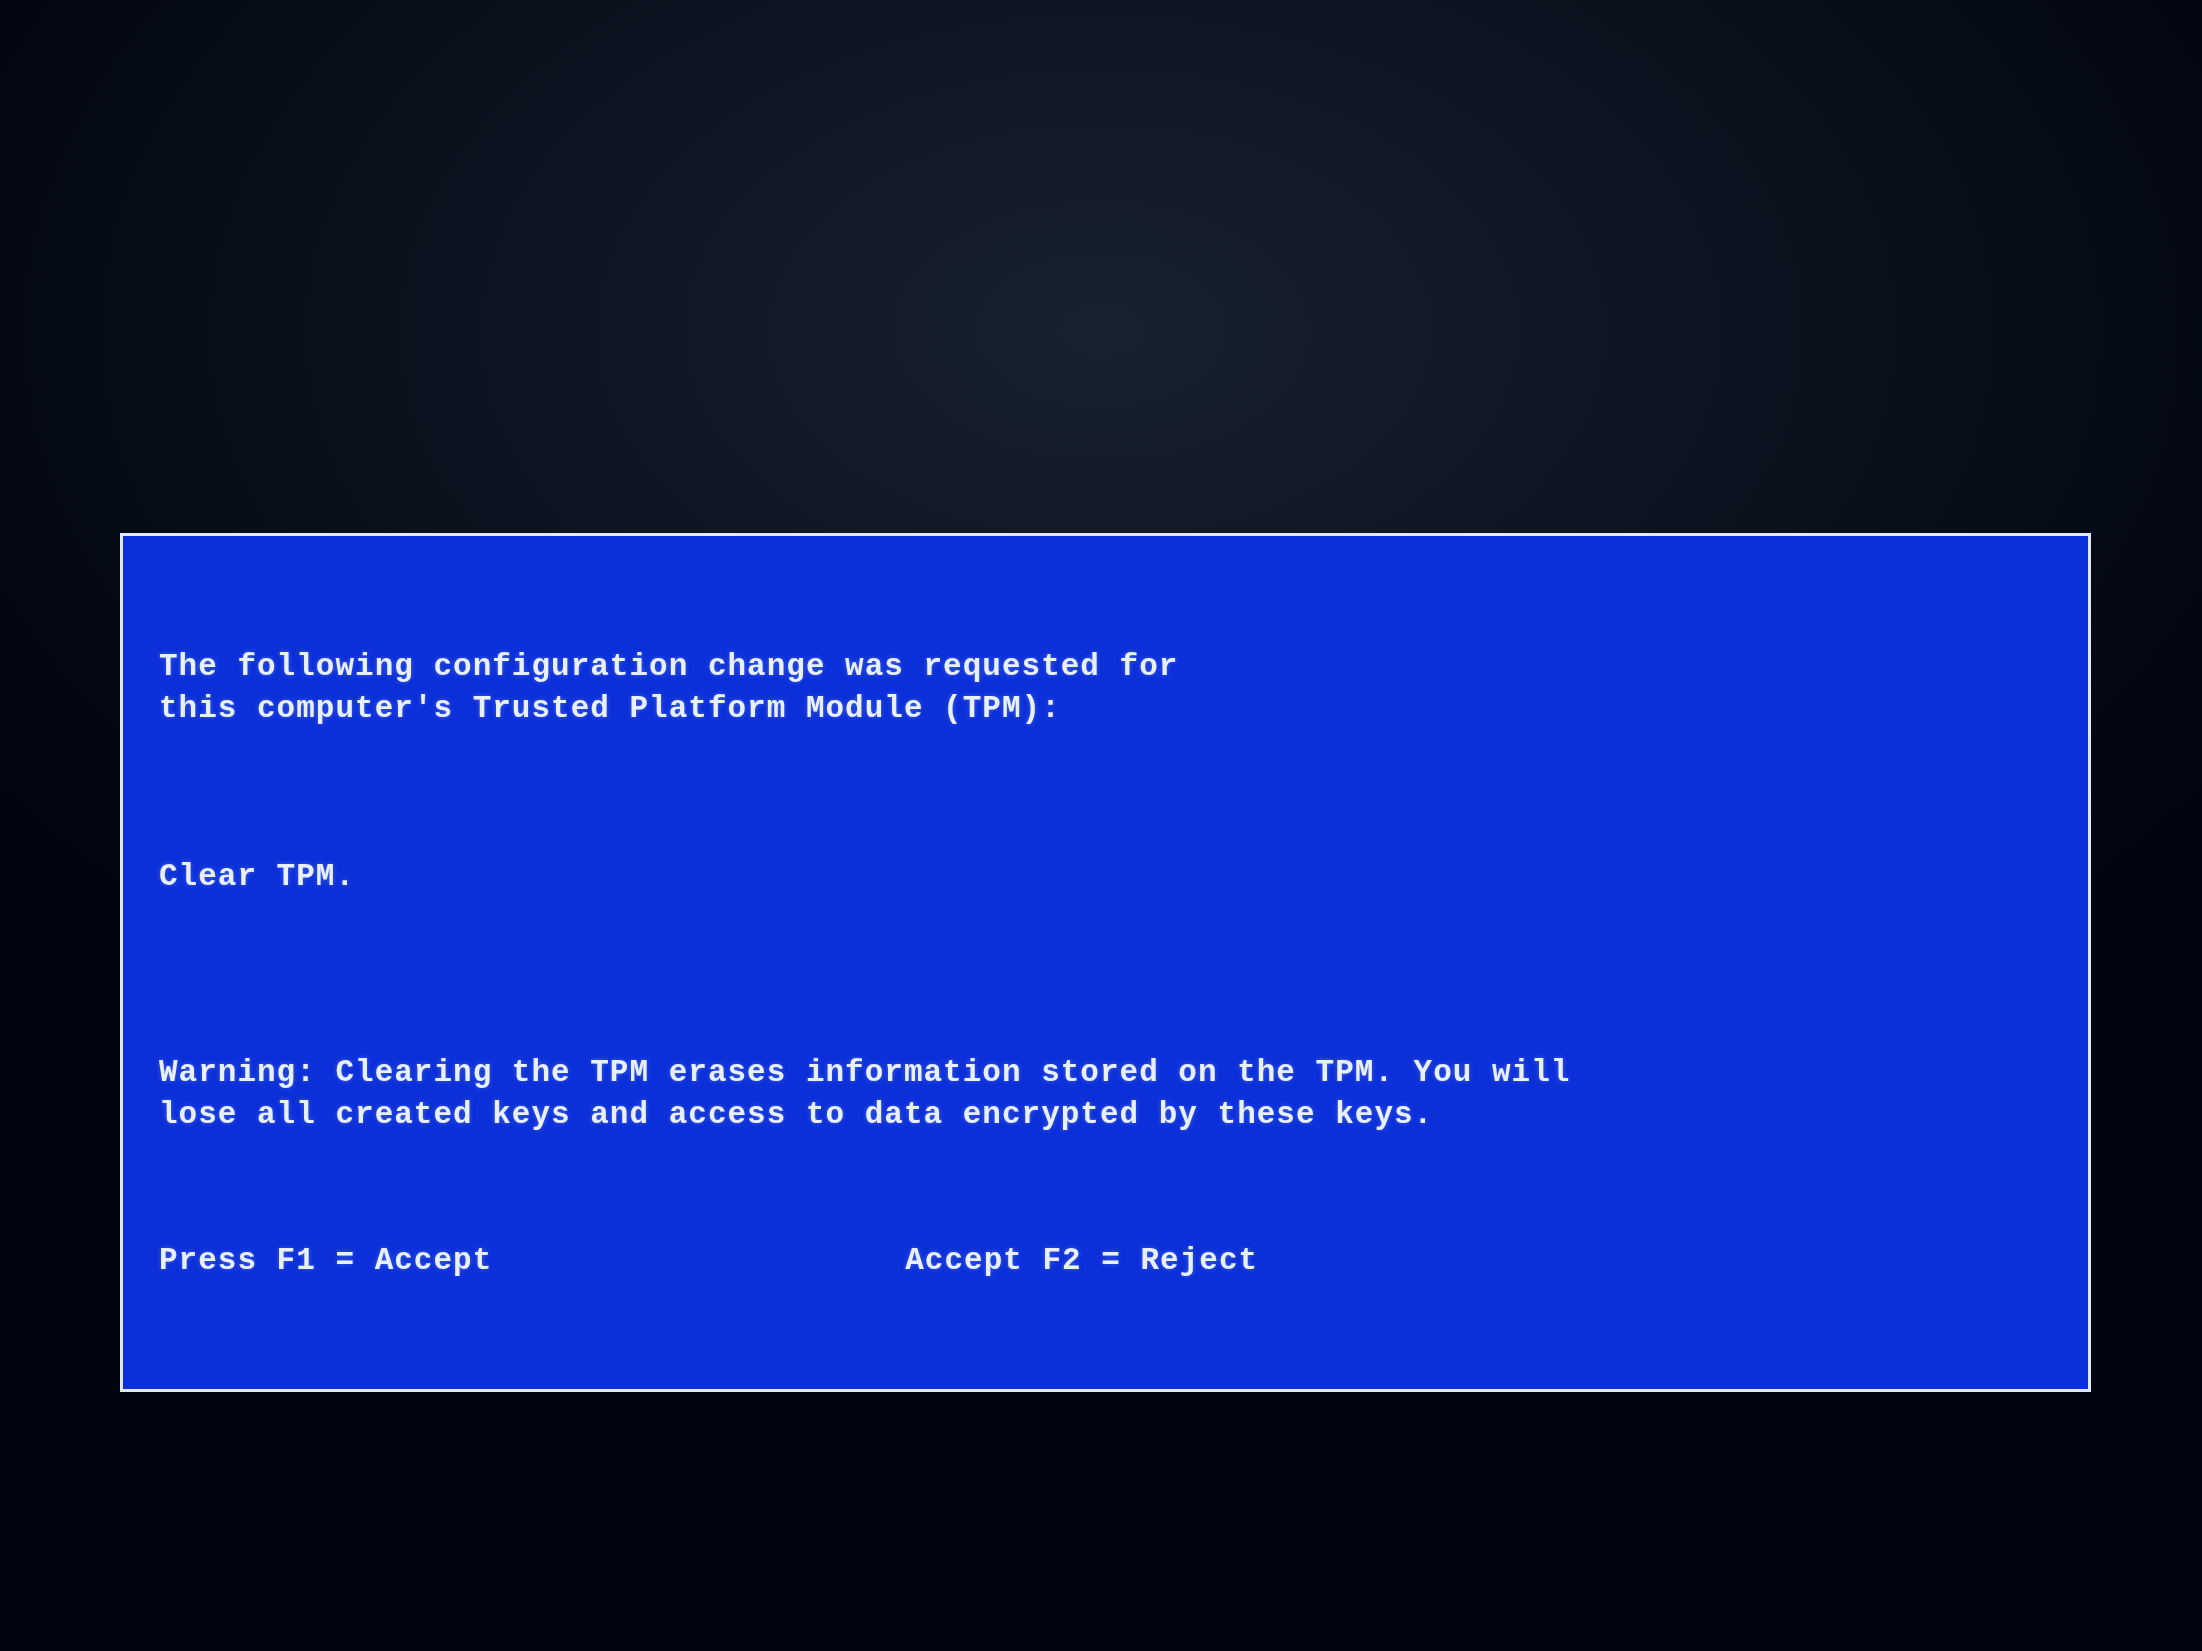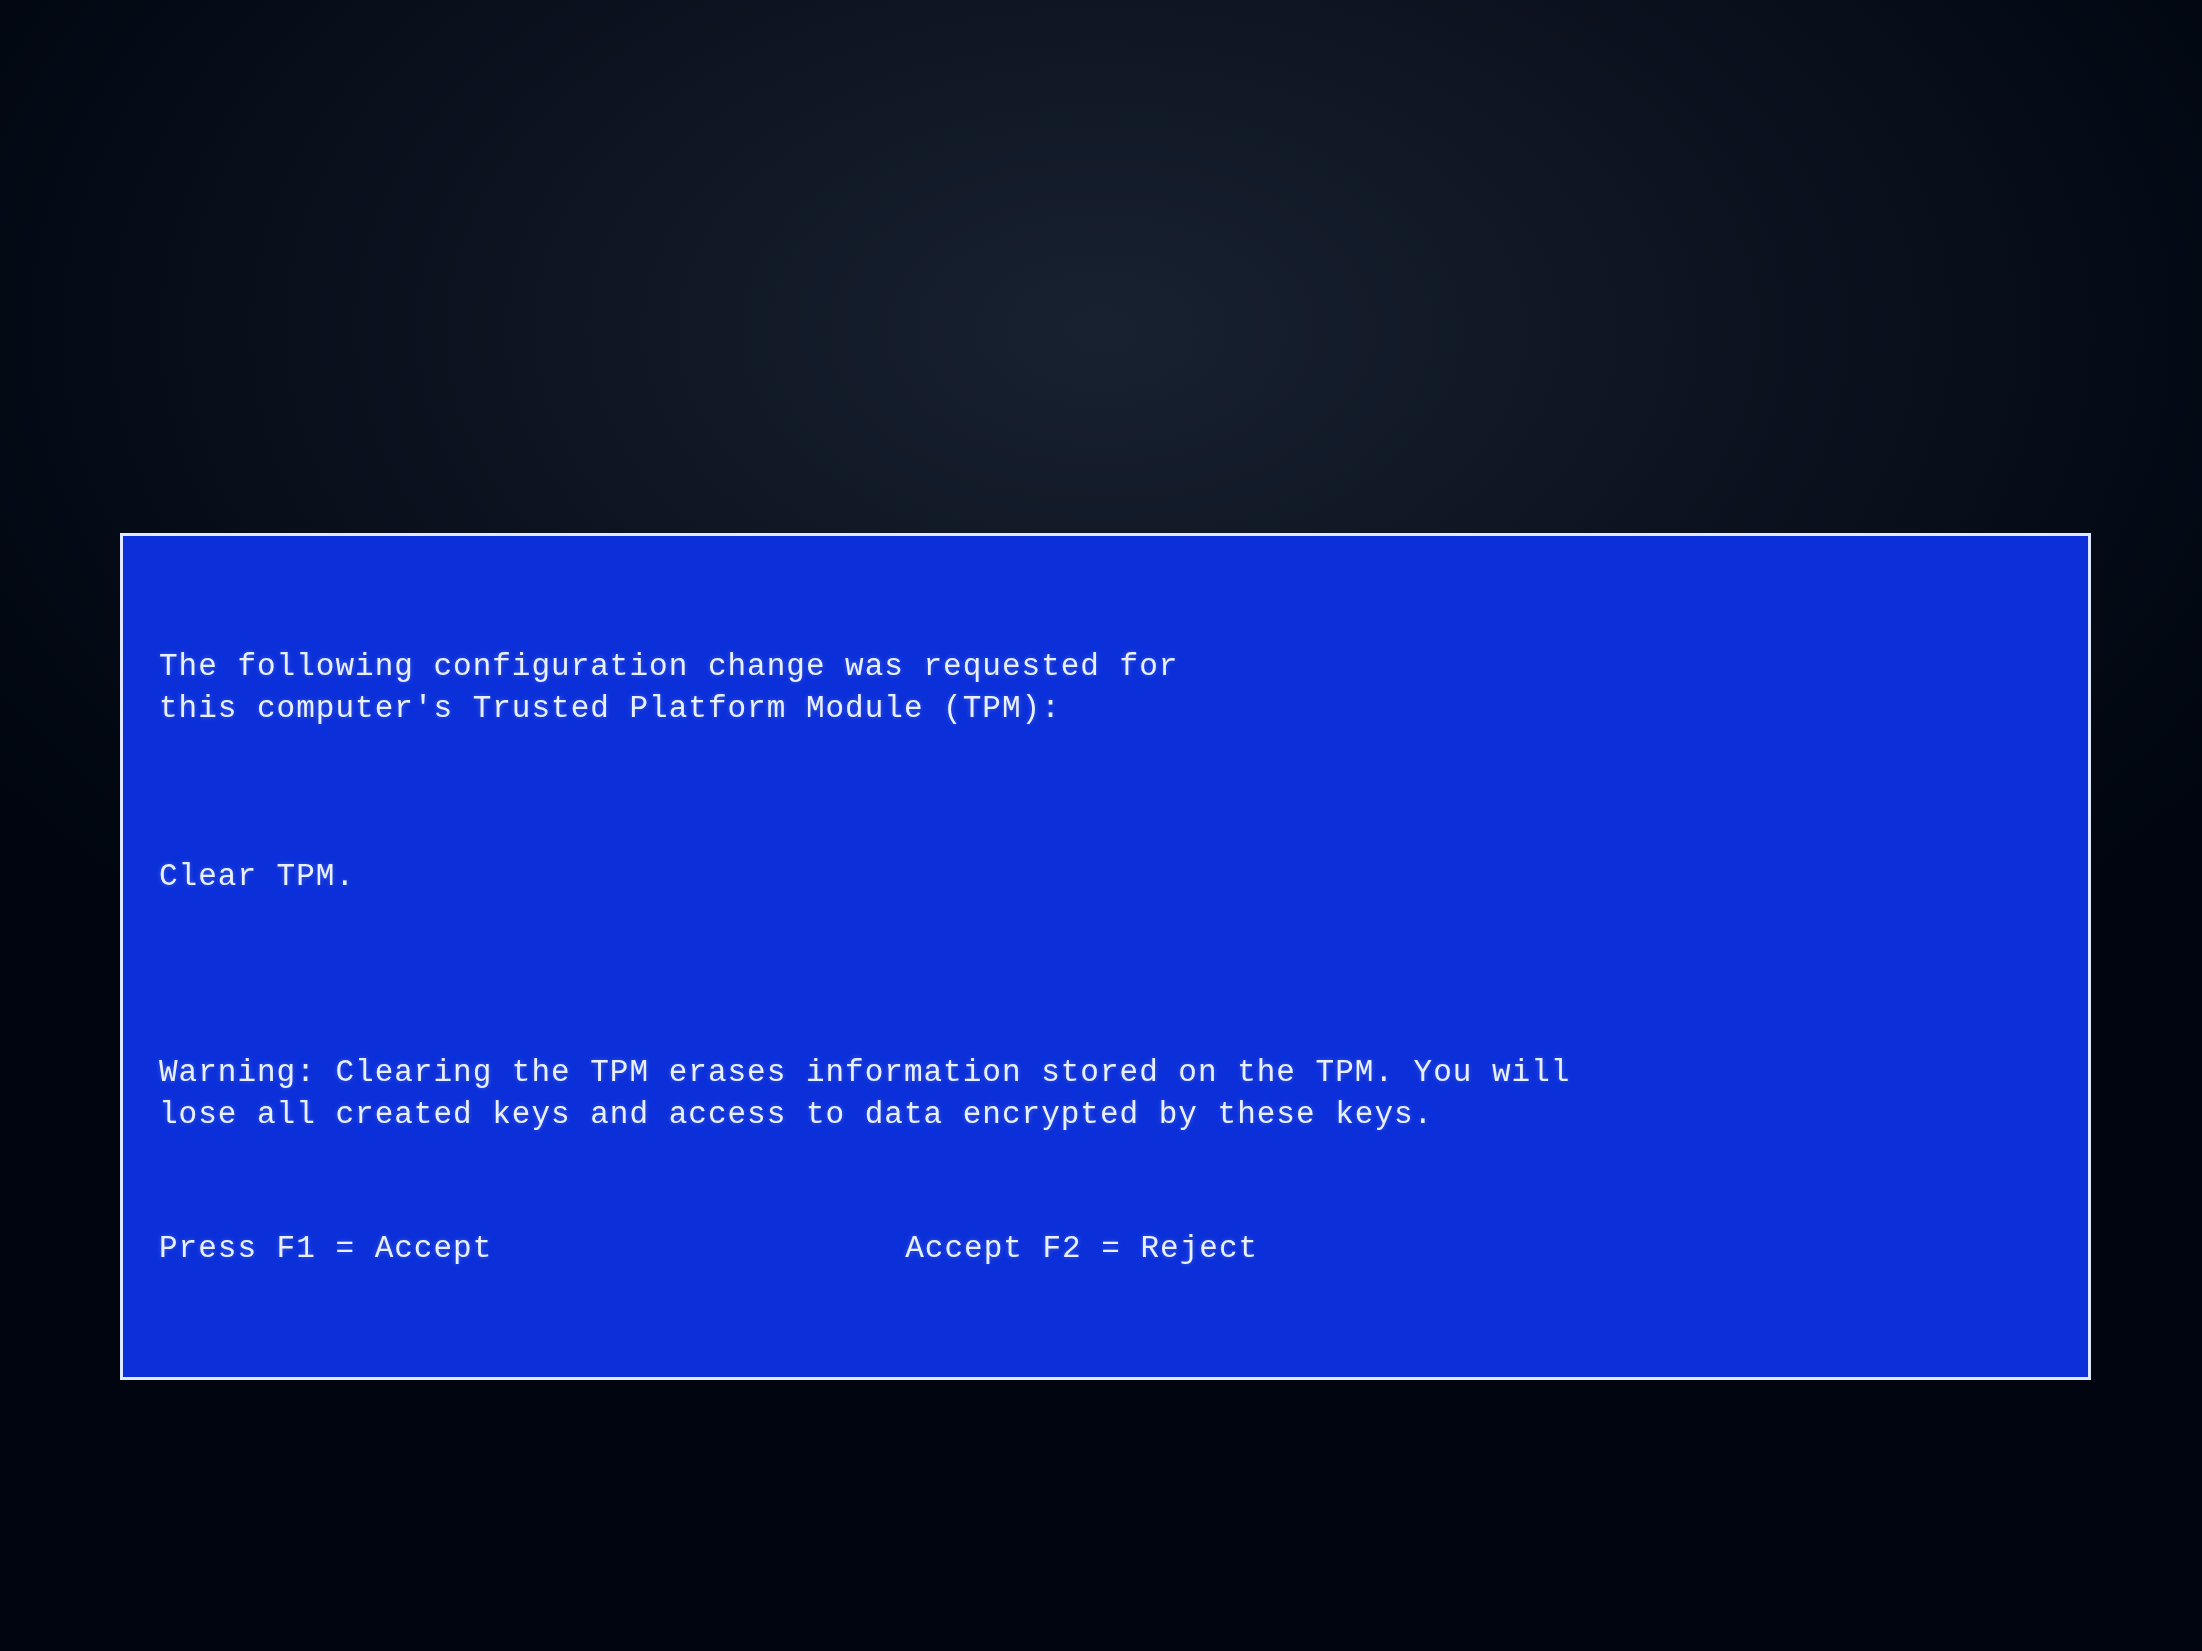--- a/index.html
+++ b/index.html
@@ -28,21 +28,21 @@
       left: 120px;
       right: 112px;
       top: 533px;
     }
     .dialog {
       background: #0b2fd9;
       border: 3.4px solid #dfe8ff;
       padding: 26px 36px 24px 36px;
       color: #e8f0ff;
       font-size: 31px;
-      font-weight: normal;
+      font-weight: bold;
       line-height: 1.35;
       letter-spacing: 1px;
       white-space: pre;
       text-shadow: 0 0 5.2px rgba(200,220,255,0.3);
     }
     .options-row {
       display: flex;
       margin-top: 8.6px;
     }
     .option-accept {
@@ -53,21 +53,21 @@
     }
     .msg-block {
       margin-bottom: 10.3px;
     }
     .action-block {
       margin-top: 33px;
       margin-bottom: 11px;
     }
     .warning-block {
       margin-top: 59px;
-      margin-bottom: 0;
+      margin-bottom: 12px;
     }
   </style>
 </head>
 <body>
 
 <div class="screen-bg"></div>
 
 <div class="dialog-wrapper">
   <div class="dialog">
     <div class="msg-block"><span>The following configuration change was requested for</span>

